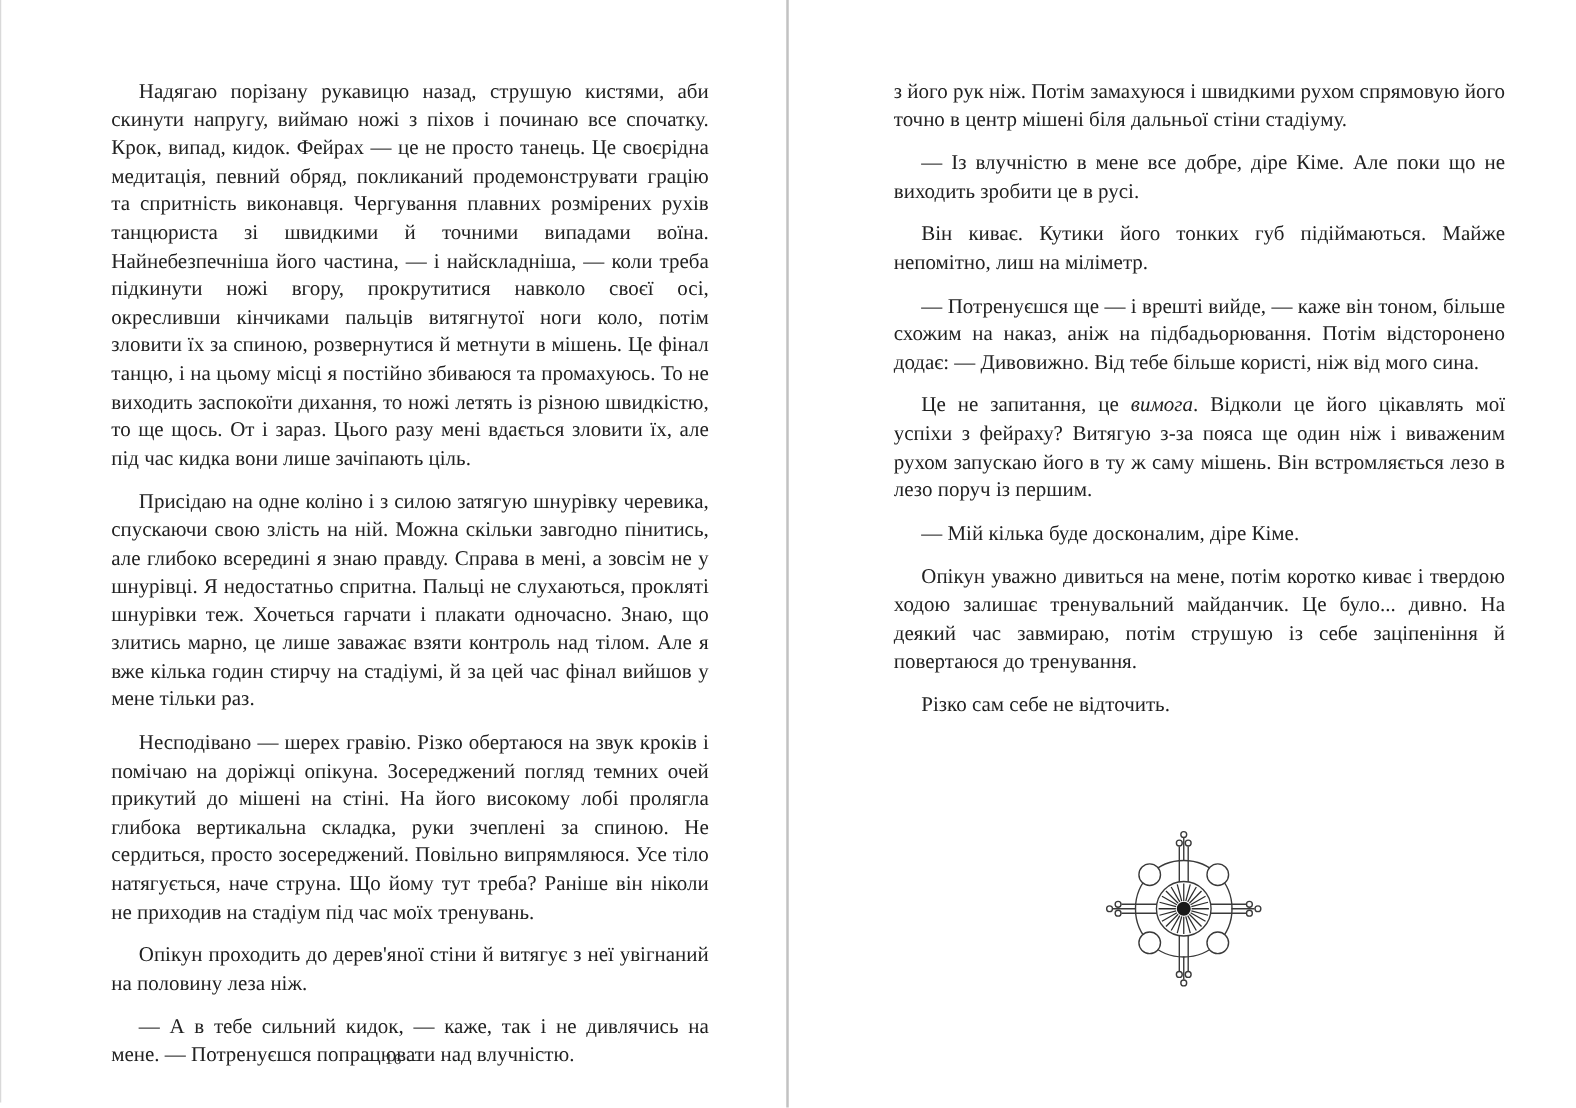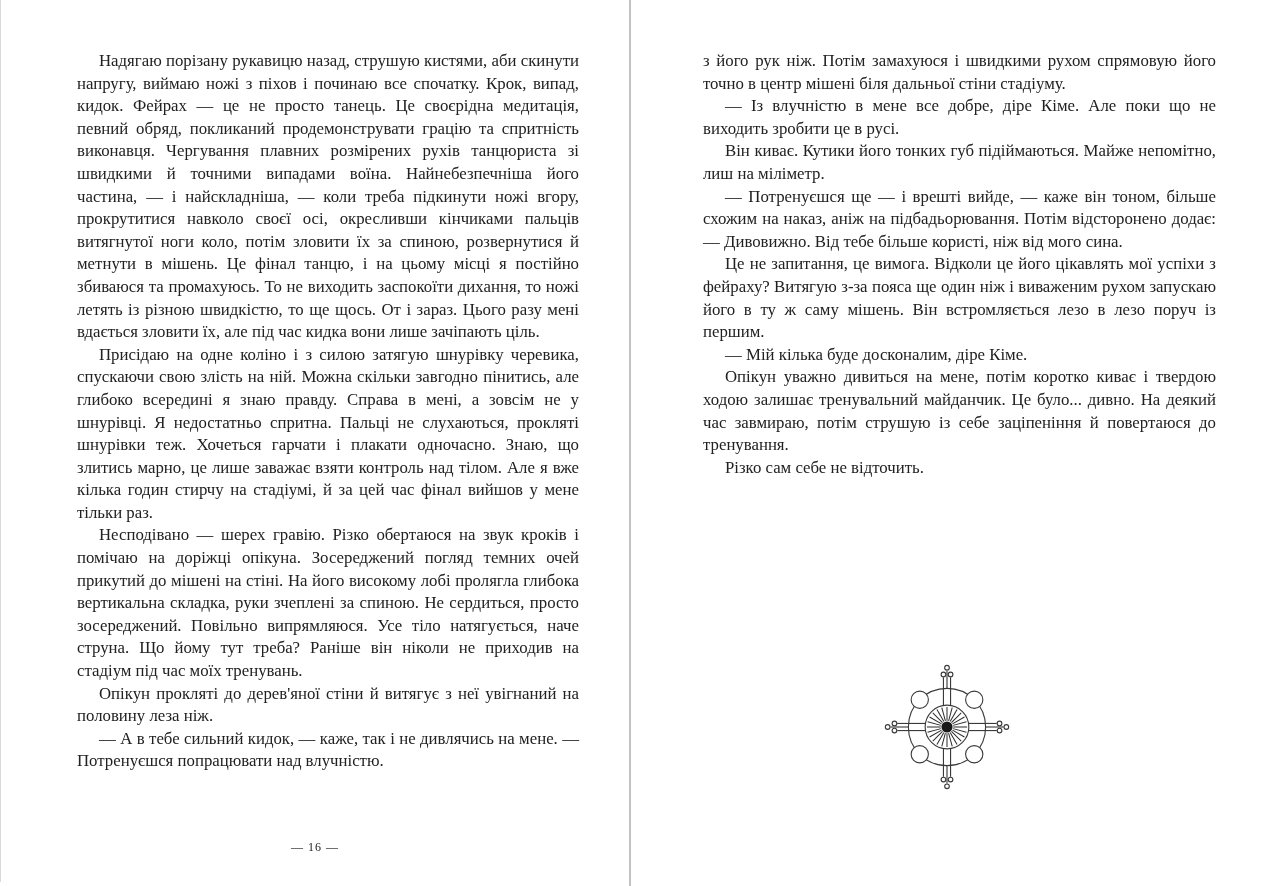--- a/index.html
+++ b/index.html
@@ -23,21 +23,21 @@
   }
   .text-col {
     position: absolute; top: 50px;
     color: #212121;
     font-size: 16.8px;
     line-height: 22.6px;
   }
   .left-col  { left: 77px;  width: 502px; }
   .right-col { left: 703px; width: 513px; }
   .para {
-    margin: 0;
+    margin: 12px;
     text-align: justify;
     text-indent: 22px;
   }
   .para.no-indent { text-indent: 0; }
   .page-number {
     position: absolute; left: 0; top: 840px;
     width: 630px;
     text-align: center;
     font-size: 12px;
     color: #212121;
@@ -52,32 +52,32 @@
 </head>
 <body>
 
 <div class="screen-edge-left"></div>
 <div class="page-divider"></div>
 
 <div class="text-col left-col">
     <p class="para"><span>Надягаю порізану рукавицю назад, струшую кистями, аби скинути напругу, виймаю ножі з піхов і починаю все спочатку. Крок, випад, кидок. Фейрах — це не просто танець. Це своєрідна медитація, певний обряд, покликаний продемонструвати грацію та спритність виконавця. Чергування плавних розмірених рухів танцюриста зі швидкими й точними випадами воїна. Найнебезпечніша його частина, — і найскладніша, — коли треба підкинути ножі вгору, прокрутитися навколо своєї осі, окресливши кінчиками пальців витягнутої ноги коло, потім зловити їх за спиною, розвернутися й метнути в мішень. Це фінал танцю, і на цьому місці я постійно збиваюся та промахуюсь. То не виходить заспокоїти дихання, то ножі летять із різною швидкістю, то ще щось. От і зараз. Цього разу мені вдається зловити їх, але під час кидка вони лише зачіпають ціль.</span></p>
     <p class="para"><span>Присідаю на одне коліно і з силою затягую шнурівку черевика, спускаючи свою злість на ній. Можна скільки завгодно пінитись, але глибоко всередині я знаю правду. Справа в мені, а зовсім не у шнурівці. Я недостатньо спритна. Пальці не слухаються, прокляті шнурівки теж. Хочеться гарчати і плакати одночасно. Знаю, що злитись марно, це лише заважає взяти контроль над тілом. Але я вже кілька годин стирчу на стадіумі, й за цей час фінал вийшов у мене тільки раз.</span></p>
     <p class="para"><span>Несподівано — шерех гравію. Різко обертаюся на звук кроків і помічаю на доріжці опікуна. Зосереджений погляд темних очей прикутий до мішені на стіні. На його високому лобі пролягла глибока вертикальна складка, руки зчеплені за спиною. Не сердиться, просто зосереджений. Повільно випрямляюся. Усе тіло натягується, наче струна. Що йому тут треба? Раніше він ніколи не приходив на стадіум під час моїх тренувань.</span></p>
-    <p class="para"><span>Опікун прокляті до дерев'яної стіни й витягує з неї увігнаний на половину леза ніж.</span></p>
+    <p class="para"><span>Опікун проходить до дерев'яної стіни й витягує з неї увігнаний на половину леза ніж.</span></p>
     <p class="para"><span>— А в тебе сильний кидок, — каже, так і не дивлячись на мене. — Потренуєшся попрацювати над влучністю.</span></p>
   </div>
 
 <div class="page-number">— 16 —</div>
 
 <div class="text-col right-col">
     <p class="para no-indent"><span>з його рук ніж. Потім замахуюся і швидкими рухом спрямовую його точно в центр мішені біля дальньої стіни стадіуму.</span></p>
     <p class="para"><span>— Із влучністю в мене все добре, діре Кіме. Але поки що не виходить зробити це в русі.</span></p>
     <p class="para"><span>Він киває. Кутики його тонких губ підіймаються. Майже непомітно, лиш на міліметр.</span></p>
     <p class="para"><span>— Потренуєшся ще — і врешті вийде, — каже він тоном, більше схожим на наказ, аніж на підбадьорювання. Потім відсторонено додає: — Дивовижно. Від тебе більше користі, ніж від мого сина.</span></p>
-    <p class="para"><span>Це не запитання, це </span><span style="">вимога</span><span>. Відколи це його цікавлять мої успіхи з фейраху? Витягую з-за пояса ще один ніж і виваженим рухом запускаю його в ту ж саму мішень. Він встромляється лезо в лезо поруч із першим.</span></p>
+    <p class="para"><span>Це не запитання, це </span><span style="font-style: italic;">вимога</span><span>. Відколи це його цікавлять мої успіхи з фейраху? Витягую з-за пояса ще один ніж і виваженим рухом запускаю його в ту ж саму мішень. Він встромляється лезо в лезо поруч із першим.</span></p>
     <p class="para"><span>— Мій кілька буде досконалим, діре Кіме.</span></p>
     <p class="para"><span>Опікун уважно дивиться на мене, потім коротко киває і твердою ходою залишає тренувальний майданчик. Це було... дивно. На деякий час завмираю, потім струшую із себе заціпеніння й повертаюся до тренування.</span></p>
     <p class="para"><span>Різко сам себе не відточить.</span></p>
   </div>
 
 <div class="ornament-wrap">
   <svg width="126" height="126" viewBox="0 0 124 124" xmlns="http://www.w3.org/2000/svg">
     <defs>
       <g id="orn-arm" stroke="#3a3a3a" stroke-width="1.1" fill="none">
         <line x1="58.5" y1="41.5" x2="58.5" y2="13"></line>

